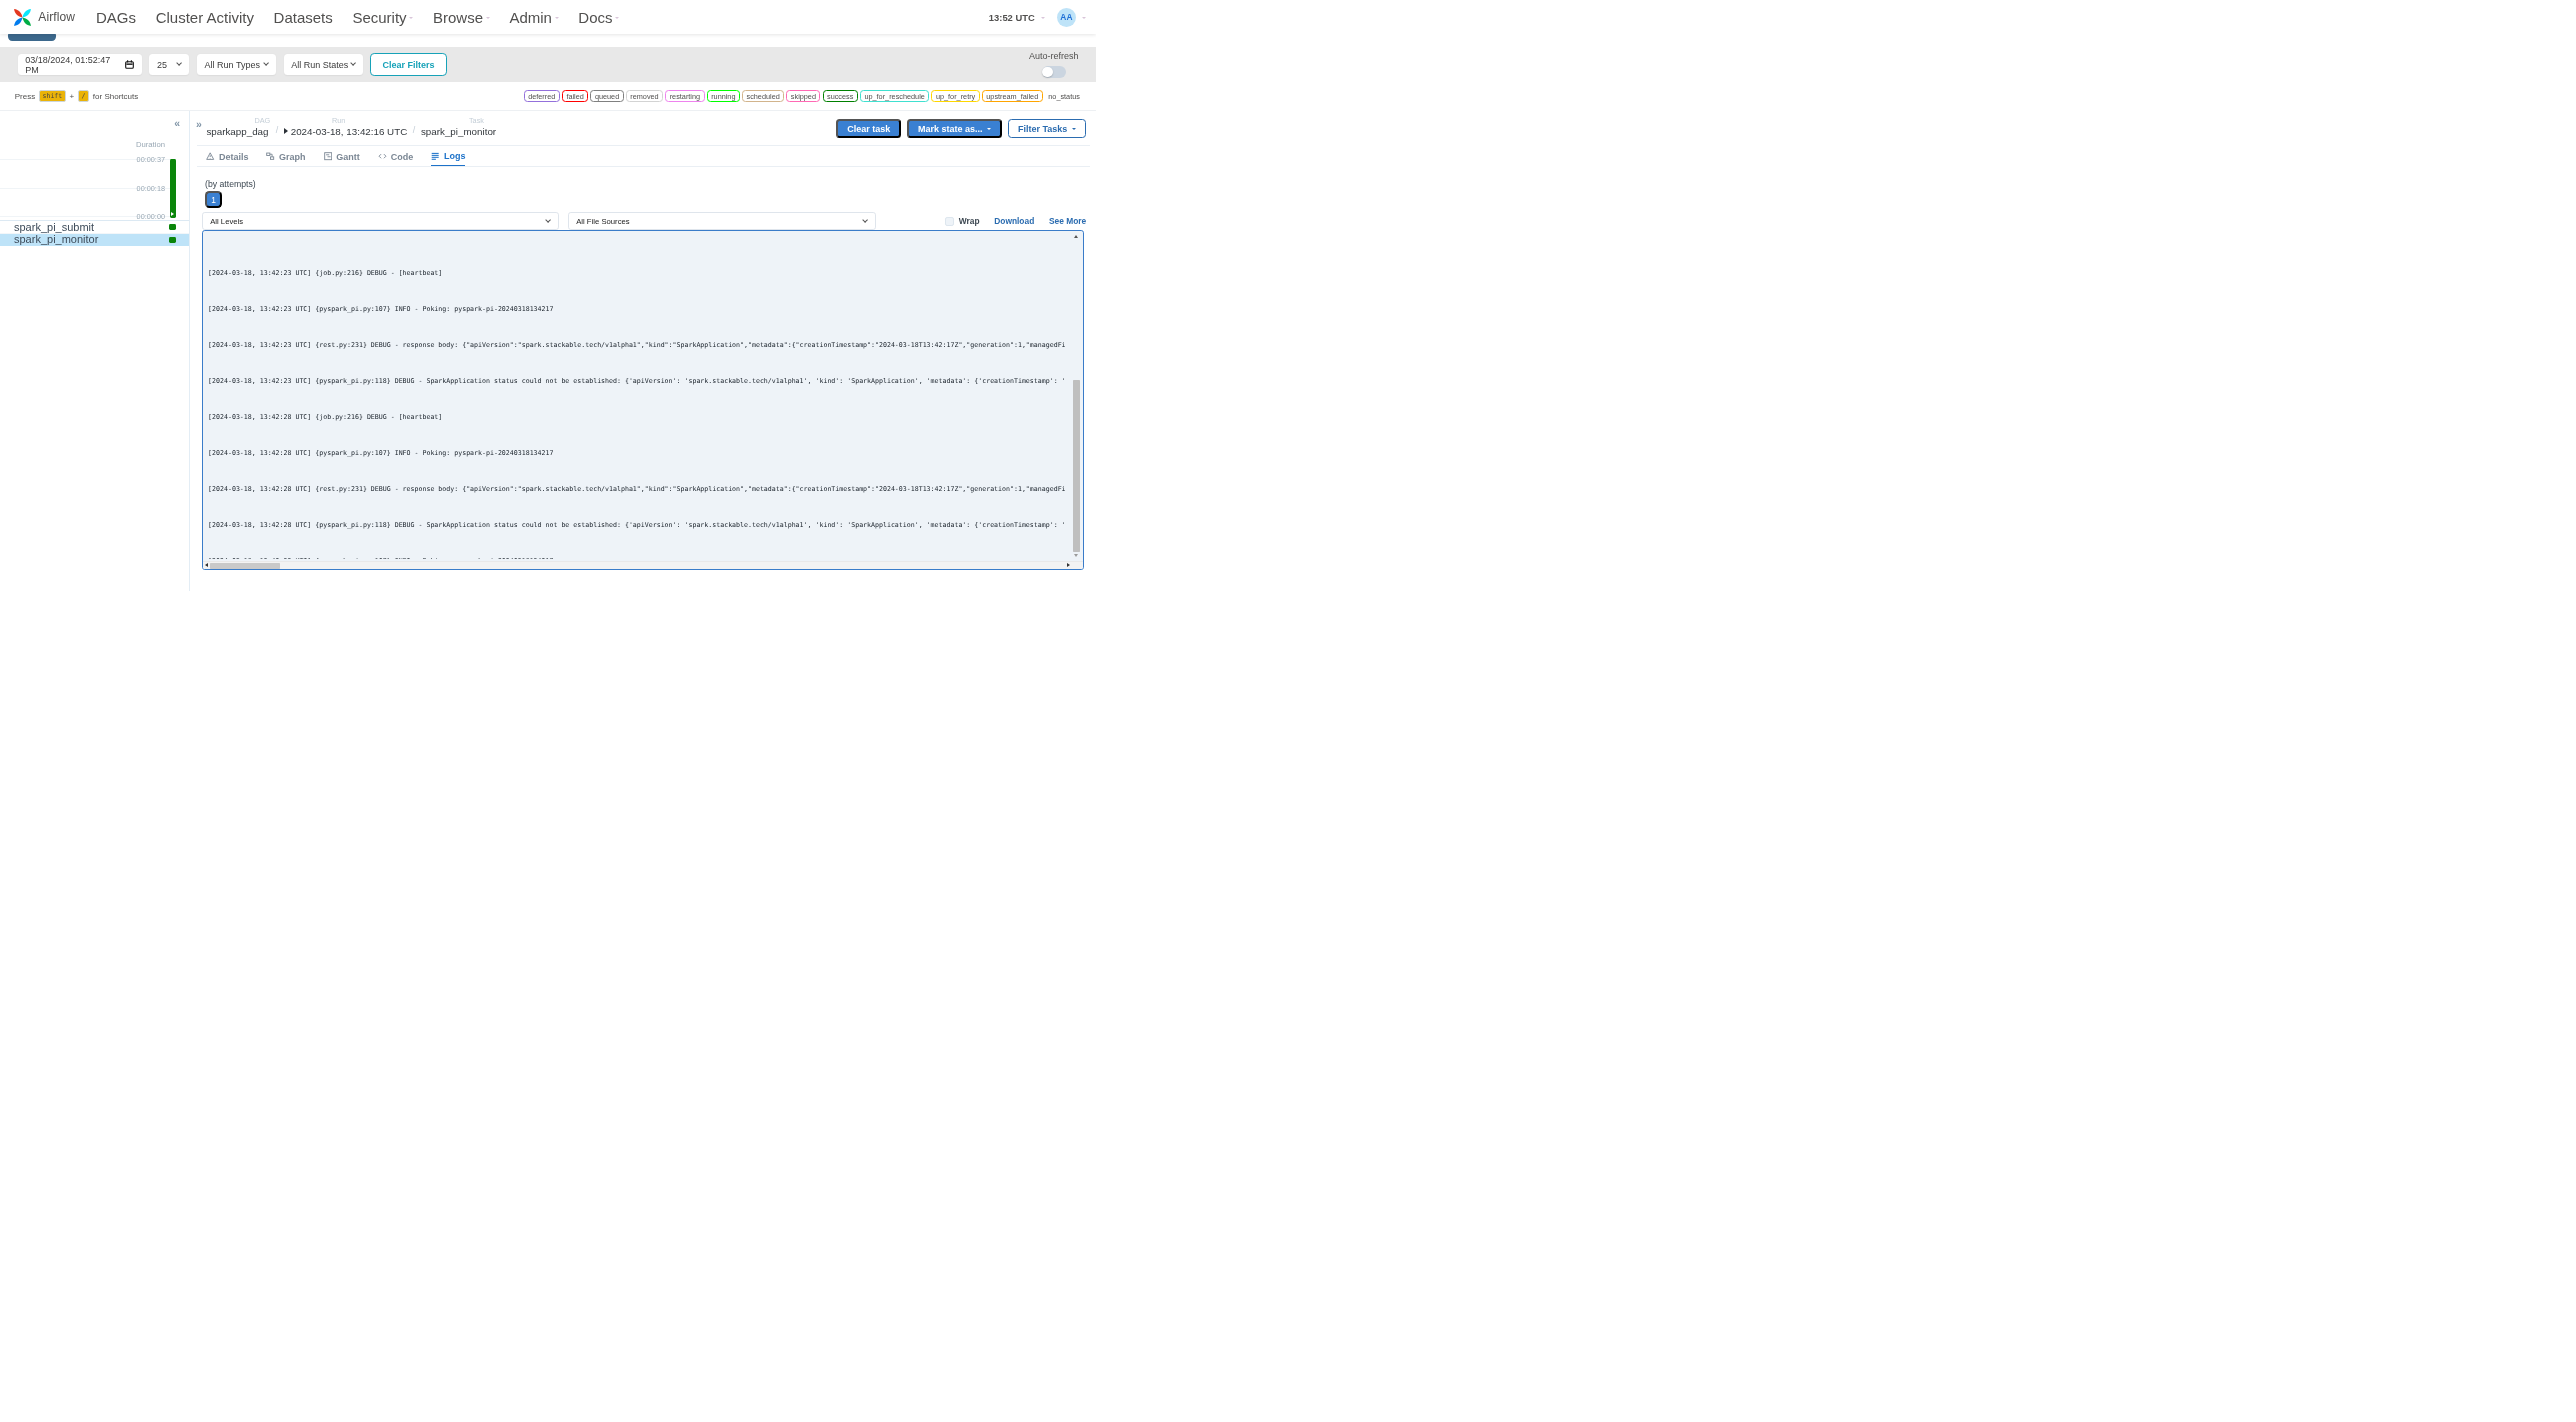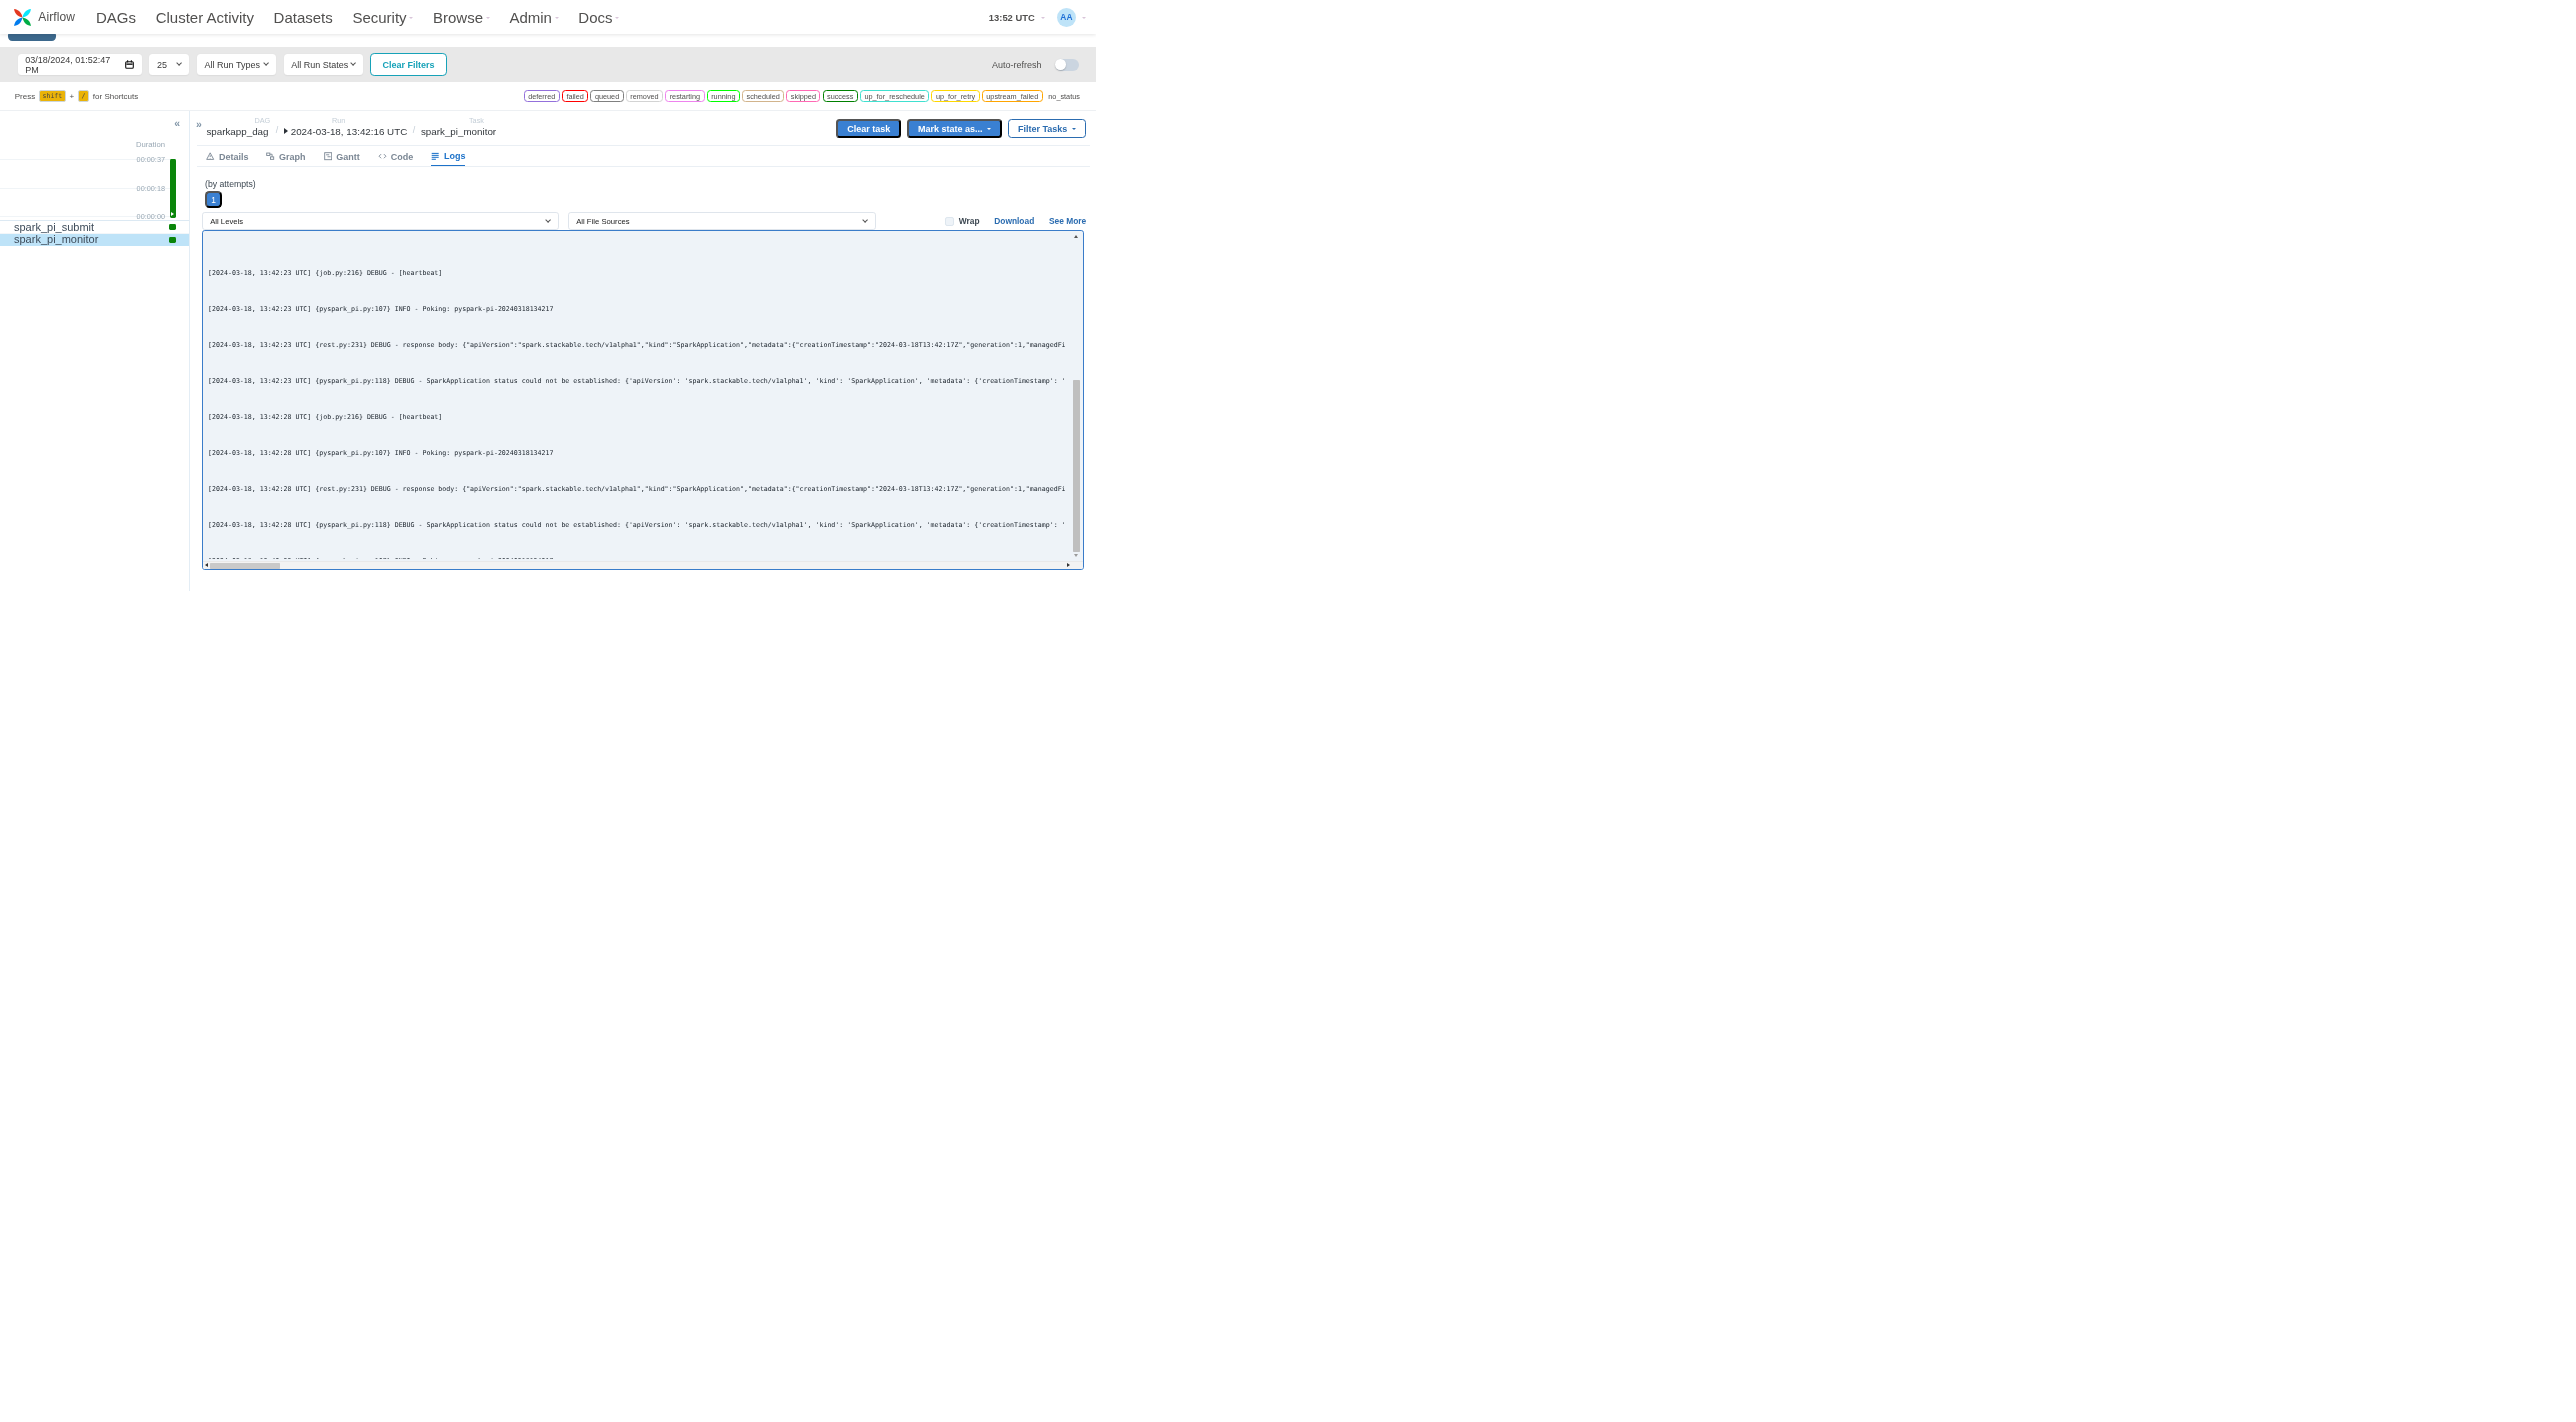--- a/index.html
+++ b/index.html
@@ -30,21 +30,21 @@
     display:flex; align-items:center; padding:0 17.5px; gap:7.7px; }
   .control { background:#fff; border-radius:3.5px; height:21.7px; display:flex; align-items:center;
     padding:0 7.7px; font-size:9px; color:#3b3b3b; box-shadow:0 0.7px 1.4px rgba(0,0,0,.06); }
   .date-input { width:124px; justify-content:flex-start; gap:5.6px; }
   .select-sm { width:40px; justify-content:space-between; }
   .select-md { width:79px; justify-content:space-between; }
   .chev { width:4.2px; height:4.2px; border-right:1px solid #555; border-bottom:1px solid #555;
     transform:rotate(45deg); margin-top:-2.1px; flex:none; }
   .clear-filters { height:23px; padding:0 11.2px; border:1.4px solid #17a2b8; color:#17a2b8;
     font-weight:700; border-radius:4.2px; background:#fff; font-size:9px; display:flex; align-items:center; }
-  .auto-refresh { margin-left:auto; display:flex; align-items:center; gap:13px; font-size:9px; color:#51504f; }
+  .auto-refresh { margin-left:auto; display:flex; align-items:center; gap:5px; font-size:9px; color:#51504f;flex-direction:column; }
   .toggle { width:24px; height:12px; border-radius:6.3px; background:#cbd5e0; position:relative; }
   .toggle-knob { position:absolute; left:0.7px; top:0.7px; width:10.5px; height:10.5px; border-radius:50%;
     background:#fff; box-shadow:0 0.7px 1.4px rgba(0,0,0,.25); }
 
   
   .shortcut-row { position:absolute; top:82px; left:0; right:0; height:29px; background:#fff;
     display:flex; align-items:center; padding:0 14.7px 0 14.7px; border-bottom:0.7px solid #edf0f3; }
   .shortcut-text { font-size:8px; color:#51504f; display:flex; align-items:center; gap:3.5px; }
   kbd { font-family:"DejaVu Sans Mono", monospace; font-size:6.6px; color:#444; background:#eab308;
     border:0.7px solid #ccd6de; border-bottom-width:1.4px; border-radius:2.1px; padding:0.7px 2.8px; }

